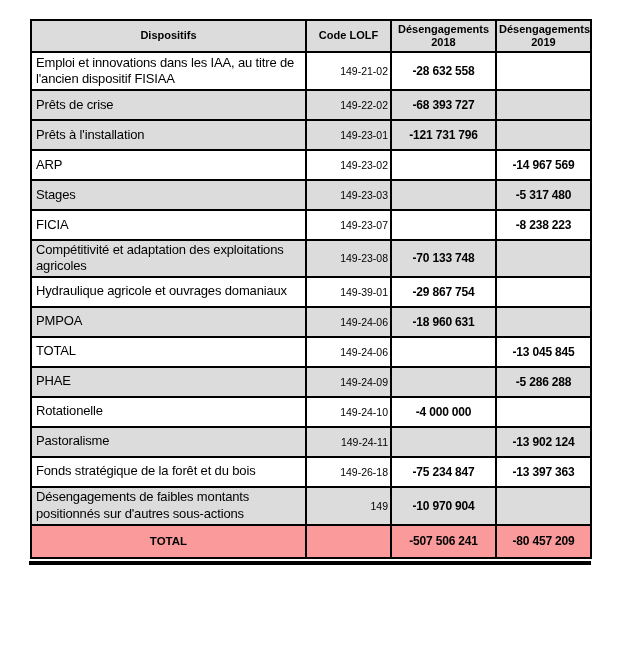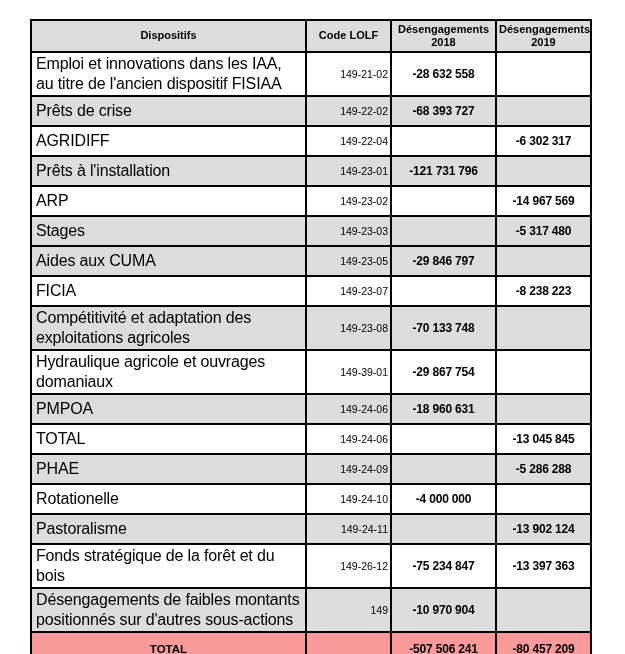--- a/index.html
+++ b/index.html
@@ -28,21 +28,21 @@
     background:var(--header-bg);
     font-weight:bold;font-size:11px;line-height:1.2;
     text-align:center;white-space:pre-line;
     height:28px;
   }
   tr.body-row{height:30px;}
   tr.body-row.tall{height:38px;}
   tr.gray td{background:var(--alt-bg);}
   td.disp{
     text-align:left;padding-left:4px;padding-right:3px;
-    font-size:16px;letter-spacing:-0.15px;line-height:1.25;
+    font-size:13px;letter-spacing:-0.15px;line-height:1.25;
   }
   td.code{text-align:right;font-size:10.5px;}
   td.amt{
     text-align:center;font-weight:bold;font-size:12px;letter-spacing:-0.2px;
   }
   tr.total-row{height:33px;}
   tr.total-row td{background:var(--total-bg);}
   td.total-label{text-align:center;font-weight:bold;font-size:11.5px;margin-left:32px;}
   .bottom-rule{
     width:562px;height:4px;background:var(--border-c);
@@ -76,49 +76,37 @@
           <td class="code">149-21-02</td>
           <td class="amt">-28 632 558</td>
           <td class="amt"></td>
         </tr>
         <tr class="body-row gray">
           <td class="disp">Prêts de crise</td>
           <td class="code">149-22-02</td>
           <td class="amt">-68 393 727</td>
           <td class="amt"></td>
         </tr>
-        <tr class="body-row">
-          <td class="disp">AGRIDIFF</td>
-          <td class="code">149-22-04</td>
-          <td class="amt"></td>
-          <td class="amt">-6 302 317</td>
-        </tr>
         <tr class="body-row gray">
           <td class="disp">Prêts à l'installation</td>
           <td class="code">149-23-01</td>
           <td class="amt">-121 731 796</td>
           <td class="amt"></td>
         </tr>
         <tr class="body-row">
           <td class="disp">ARP</td>
           <td class="code">149-23-02</td>
           <td class="amt"></td>
           <td class="amt">-14 967 569</td>
         </tr>
         <tr class="body-row gray">
           <td class="disp">Stages</td>
           <td class="code">149-23-03</td>
           <td class="amt"></td>
           <td class="amt">-5 317 480</td>
-        </tr>
-        <tr class="body-row gray">
-          <td class="disp">Aides aux CUMA</td>
-          <td class="code">149-23-05</td>
-          <td class="amt">-29 846 797</td>
-          <td class="amt"></td>
         </tr>
         <tr class="body-row">
           <td class="disp">FICIA</td>
           <td class="code">149-23-07</td>
           <td class="amt"></td>
           <td class="amt">-8 238 223</td>
         </tr>
         <tr class="body-row gray">
           <td class="disp">Compétitivité et adaptation des exploitations agricoles</td>
           <td class="code">149-23-08</td>
@@ -156,21 +144,21 @@
           <td class="amt"></td>
         </tr>
         <tr class="body-row gray">
           <td class="disp">Pastoralisme</td>
           <td class="code">149-24-11</td>
           <td class="amt"></td>
           <td class="amt">-13 902 124</td>
         </tr>
         <tr class="body-row">
           <td class="disp">Fonds stratégique de la forêt et du bois</td>
-          <td class="code">149-26-12</td>
+          <td class="code">149-26-18</td>
           <td class="amt">-75 234 847</td>
           <td class="amt">-13 397 363</td>
         </tr>
         <tr class="body-row gray tall">
           <td class="disp">Désengagements de faibles montants positionnés sur d'autres sous-actions</td>
           <td class="code">149</td>
           <td class="amt">-10 970 904</td>
           <td class="amt"></td>
         </tr>
       </tbody>

